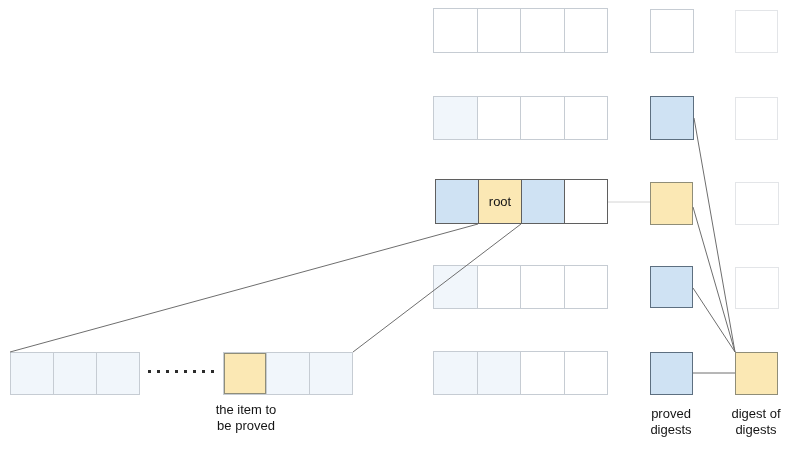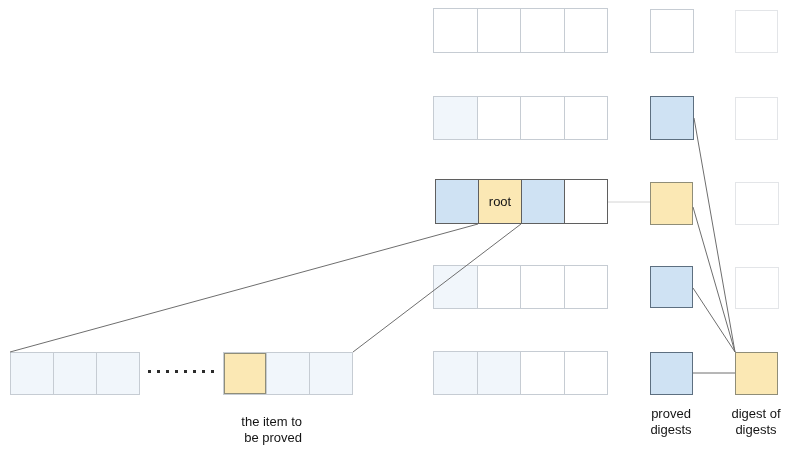--- a/index.html
+++ b/index.html
@@ -83,19 +83,19 @@
   <svg id="wires" width="800" height="454">
       <line x1="608" y1="202" x2="650" y2="202" stroke="#d4d4d4" stroke-width="1"></line>
       <line x1="478" y1="224" x2="10" y2="352" stroke="#6e6e6e" stroke-width="1"></line>
       <line x1="521" y1="224" x2="353" y2="352" stroke="#6e6e6e" stroke-width="1"></line>
       <line x1="694" y1="118" x2="735" y2="352" stroke="#6e6e6e" stroke-width="1"></line>
       <line x1="693" y1="207" x2="735" y2="352" stroke="#6e6e6e" stroke-width="1"></line>
       <line x1="693" y1="288" x2="735" y2="352" stroke="#6e6e6e" stroke-width="1"></line>
       <line x1="693" y1="373" x2="735" y2="373" stroke="#6e6e6e" stroke-width="1"></line>
     </svg>
   <div class="lbl" id="root-label" style="left:478px;top:179px;width:44px;height:45px;">root</div>
-  <div class="lbl" id="item-label" style="left:190px;top:414px;width:112px;text-align:right;">the item to
+  <div class="lbl" id="item-label" style="left:190px;top:402px;width:112px;">the item to
 be proved</div>
   <div class="lbl" id="level-label" style="left:631px;top:406px;width:80px;">proved
 digests</div>
   <div class="lbl" id="digest-label" style="left:714px;top:406px;width:84px;">digest of
 digests</div>
 </div>
 
 </body></html>

